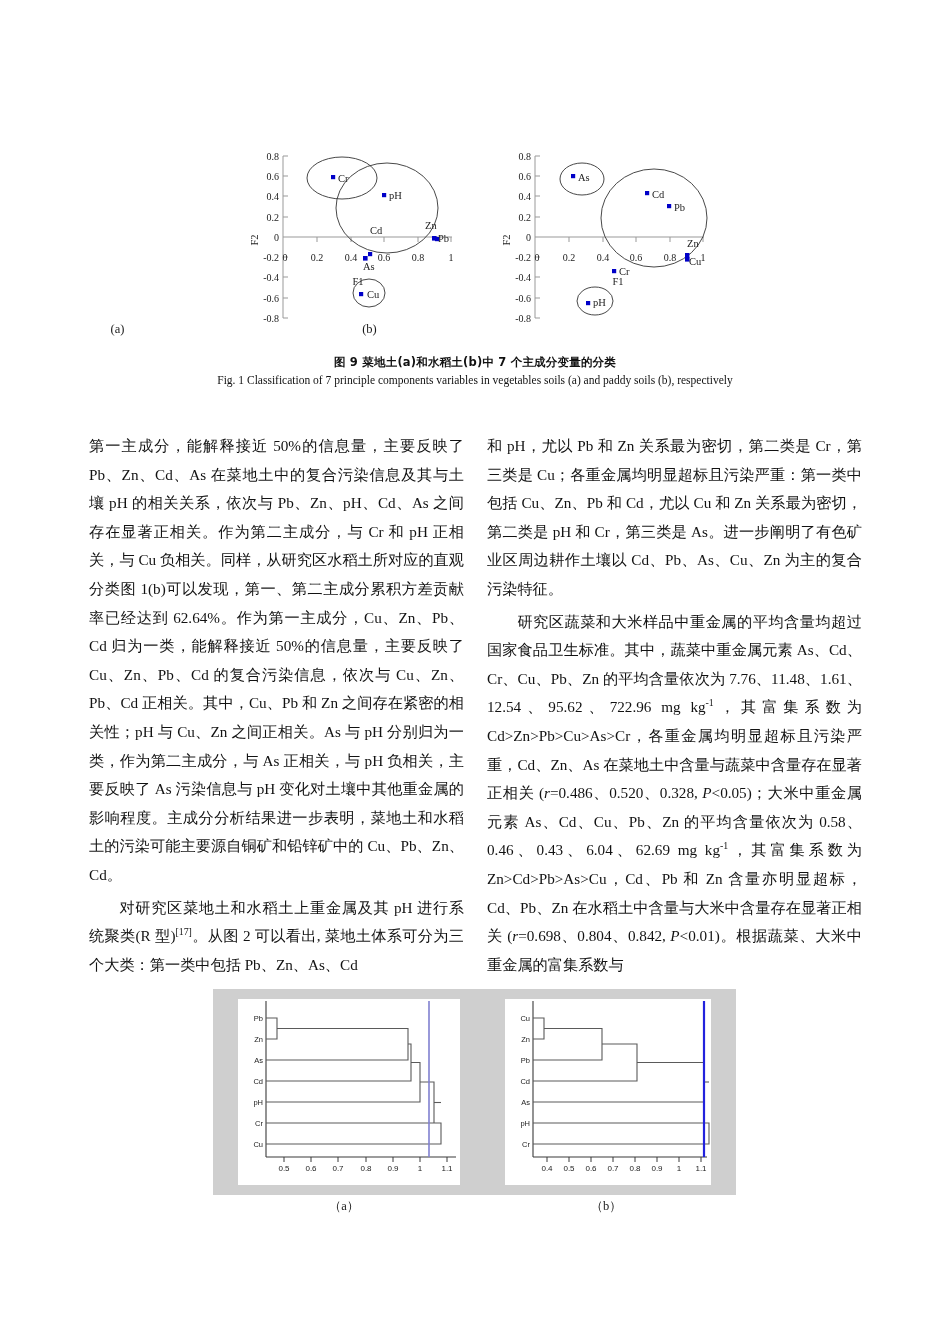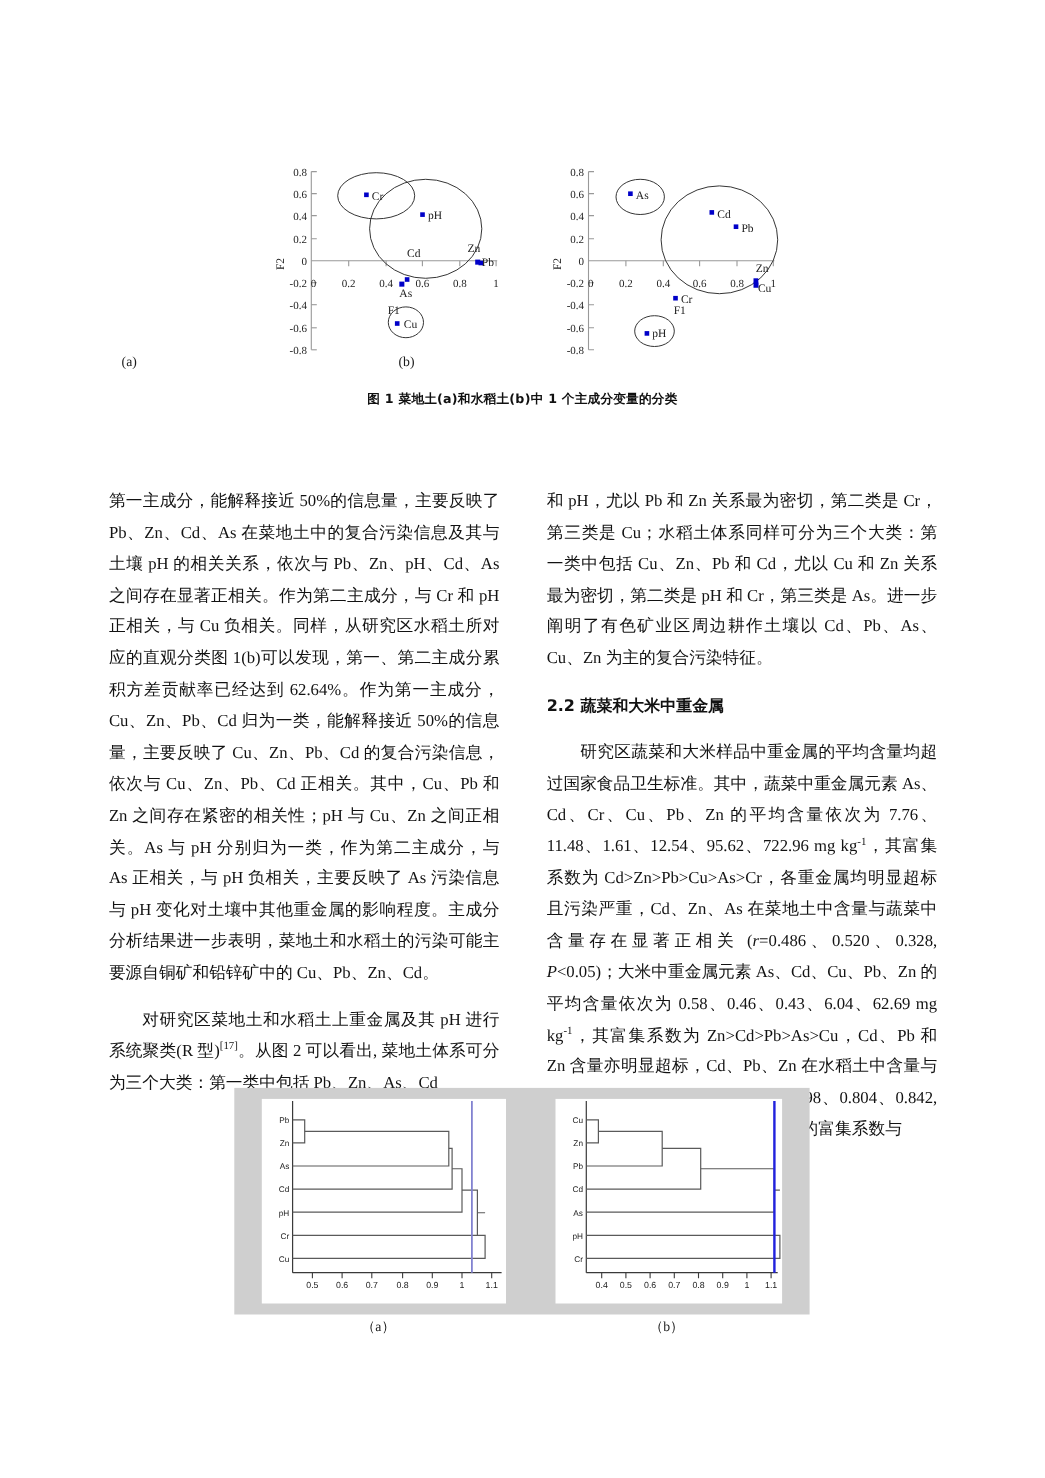--- a/index.html
+++ b/index.html
@@ -80,21 +80,21 @@
     font-family: "Liberation Serif", serif;
     font-size: 15.2px;
     line-height: 28.6px;
     color: #121212;
     text-align: justify;
     text-justify: inter-ideograph;
   }
   #col-left  { left: 85px; }
   #col-right { left: 483px; }
   .col p {
-    margin: 14px;
+    margin: 4px;
   }
   .col p.indent { text-indent: 2em; }
   .heading {
     font-family: "DejaVu Sans", sans-serif;
     font-weight: bold;
     font-size: 14.5px;
     line-height: 28.6px;
     margin: 0;
   }
   sup { font-size: 0.65em; vertical-align: super; line-height: 0; }
@@ -269,30 +269,30 @@
           <text x="111" y="158">pH</text>
         </g>
         <text x="136" y="137" font-family="Liberation Serif, serif" font-size="10.5" fill="#222" text-anchor="middle">F1</text>
         <text x="28" y="92" font-family="Liberation Serif, serif" font-size="10.5" fill="#222" text-anchor="middle" transform="rotate(-90 28 92)">F2</text>
       </svg>
     </div>
   </div>
 
   <div class="sub-label" id="fig1-sub-a">(a)</div>
   <div class="sub-label" id="fig1-sub-b">(b)</div>
-  <div class="fig-caption-cn" id="fig1-cap-cn">图 1  菜地土(a)和水稻土(b)中 1 个主成分变量的分类</div>
+  <div class="fig-caption-cn" id="fig1-cap-cn">图 9  菜地土(a)和水稻土(b)中 7 个主成分变量的分类</div>
+  <div class="fig-caption-en" id="fig1-cap-en">Fig. 1  Classification of 7 principle components variables in vegetables soils (a) and paddy soils (b), respectively</div>
 
   <div class="col" id="col-left">
     <p>第一主成分，能解释接近 50%的信息量，主要反映了 Pb、Zn、Cd、As 在菜地土中的复合污染信息及其与土壤 pH 的相关关系，依次与 Pb、Zn、pH、Cd、As 之间存在显著正相关。作为第二主成分，与 Cr 和 pH 正相关，与 Cu 负相关。同样，从研究区水稻土所对应的直观分类图 1(b)可以发现，第一、第二主成分累积方差贡献率已经达到 62.64%。作为第一主成分，Cu、Zn、Pb、Cd 归为一类，能解释接近 50%的信息量，主要反映了 Cu、Zn、Pb、Cd 的复合污染信息，依次与 Cu、Zn、Pb、Cd 正相关。其中，Cu、Pb 和 Zn 之间存在紧密的相关性；pH 与 Cu、Zn 之间正相关。As 与 pH 分别归为一类，作为第二主成分，与 As 正相关，与 pH 负相关，主要反映了 As 污染信息与 pH 变化对土壤中其他重金属的影响程度。主成分分析结果进一步表明，菜地土和水稻土的污染可能主要源自铜矿和铅锌矿中的 Cu、Pb、Zn、Cd。</p>
     <p class="indent"><span>对研究区菜地土和水稻土上重金属及其 pH 进行系统聚类(R 型)</span><sup>[17]</sup><span>。从图 2 可以看出, 菜地土体系可分为三个大类：第一类中包括 Pb、Zn、As、Cd</span></p>
   </div>
 
   <div class="col" id="col-right">
-    <p>和 pH，尤以 Pb 和 Zn 关系最为密切，第二类是 Cr，第三类是 Cu；水稻土体系同样可分为三个大类：第一类中包括 Cu、Zn、Pb 和 Cd，尤以 Cu 和 Zn 关系最为密切，第二类是 pH 和 Cr，第三类是 As。进一步阐明了有色矿业区周边耕作土壤以 Cd、Pb、As、Cu、Zn 为主的复合污染特征。</p>
-    <p class="heading">2.2  蔬菜和大米中重金属</p>
+    <p>和 pH，尤以 Pb 和 Zn 关系最为密切，第二类是 Cr，第三类是 Cu；各重金属均明显超标且污染严重：第一类中包括 Cu、Zn、Pb 和 Cd，尤以 Cu 和 Zn 关系最为密切，第二类是 pH 和 Cr，第三类是 As。进一步阐明了有色矿业区周边耕作土壤以 Cd、Pb、As、Cu、Zn 为主的复合污染特征。</p>
     <p class="indent"><span>研究区蔬菜和大米样品中重金属的平均含量均超过国家食品卫生标准。其中，蔬菜中重金属元素 As、Cd、Cr、Cu、Pb、Zn 的平均含量依次为 7.76、11.48、1.61、12.54、95.62、722.96 mg kg</span><sup>-1</sup><span>，其富集系数为 Cd&gt;Zn&gt;Pb&gt;Cu&gt;As&gt;Cr，各重金属均明显超标且污染严重，Cd、Zn、As 在菜地土中含量与蔬菜中含量存在显著正相关 (</span><span class="ital">r</span><span>=0.486、0.520、0.328, </span><span class="ital">P</span><span>&lt;0.05)；大米中重金属元素 As、Cd、Cu、Pb、Zn 的平均含量依次为 0.58、0.46、0.43、6.04、62.69 mg kg</span><sup>-1</sup><span>，其富集系数为 Zn&gt;Cd&gt;Pb&gt;As&gt;Cu，Cd、Pb 和 Zn 含量亦明显超标，Cd、Pb、Zn 在水稻土中含量与大米中含量存在显著正相关 (</span><span class="ital">r</span><span>=0.698、0.804、0.842, </span><span class="ital">P</span><span>&lt;0.01)。根据蔬菜、大米中重金属的富集系数与</span></p>
   </div>
 
   <div id="figure2">
 
     <div class="dendro-panel" id="dendro-a">
       <svg width="222" height="186" viewBox="0 0 222 186">
 
         <line x1="28" y1="2" x2="28" y2="158" stroke="#3a3a3a" stroke-width="1.1"></line>
         <line x1="28" y1="158" x2="218" y2="158" stroke="#3a3a3a" stroke-width="1.1"></line>

